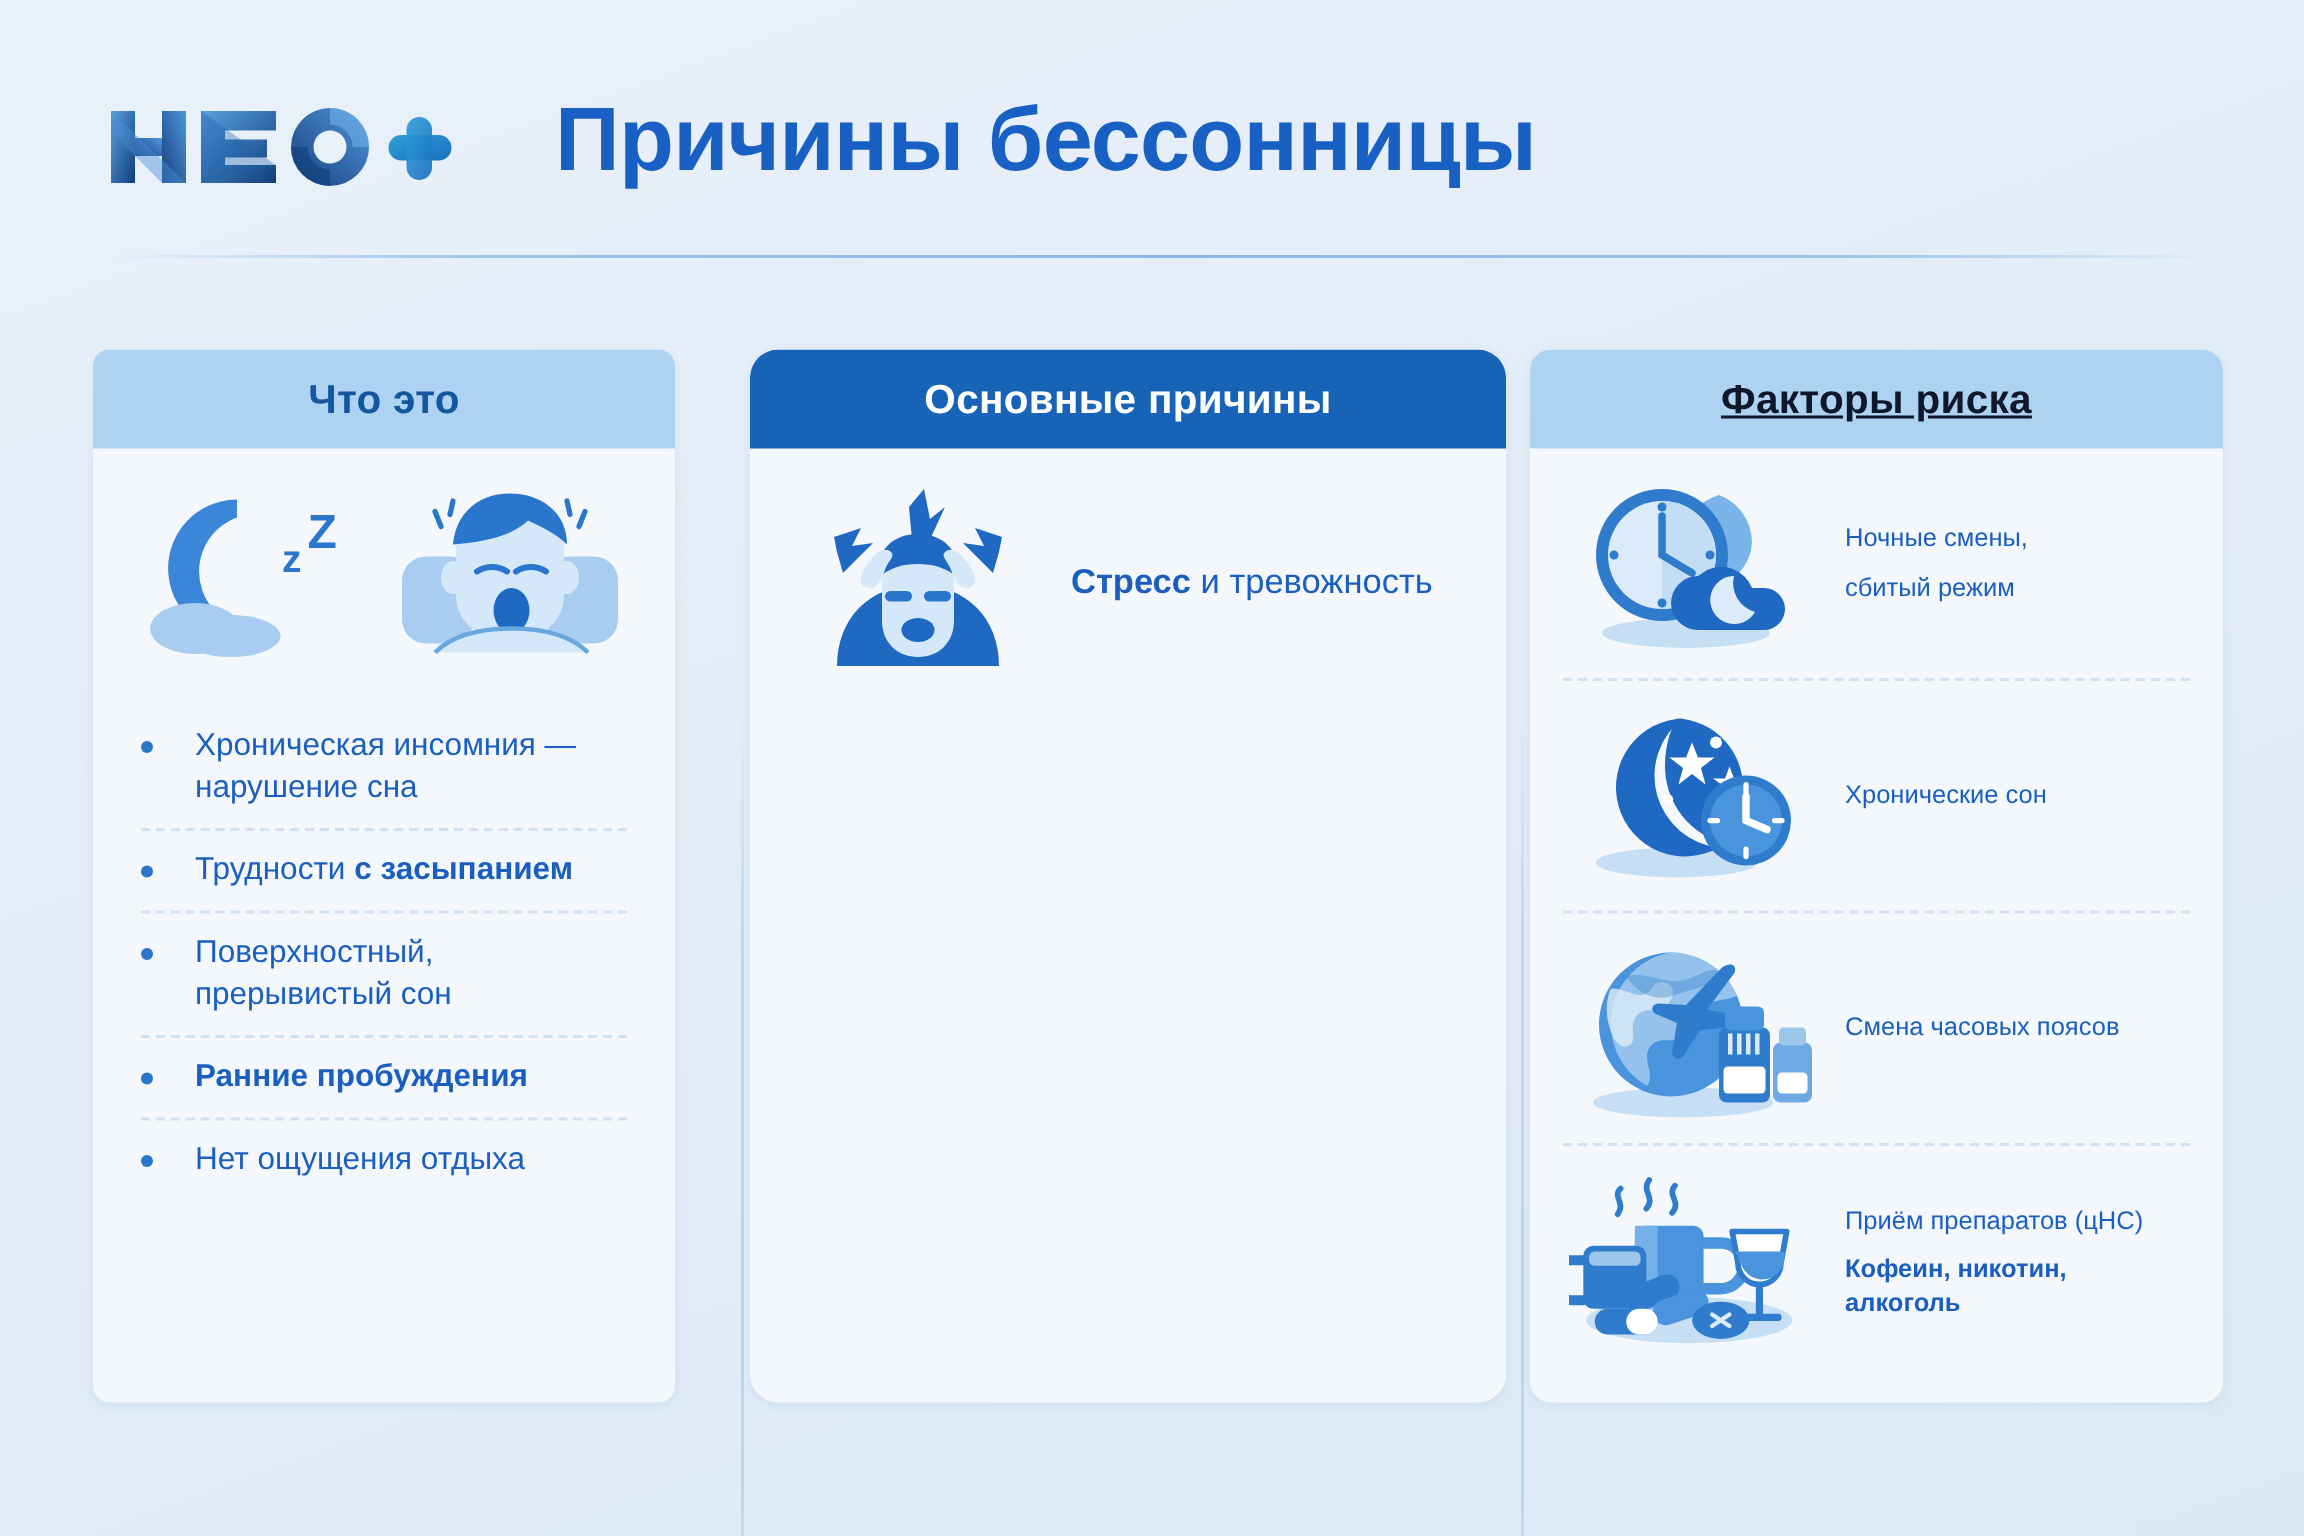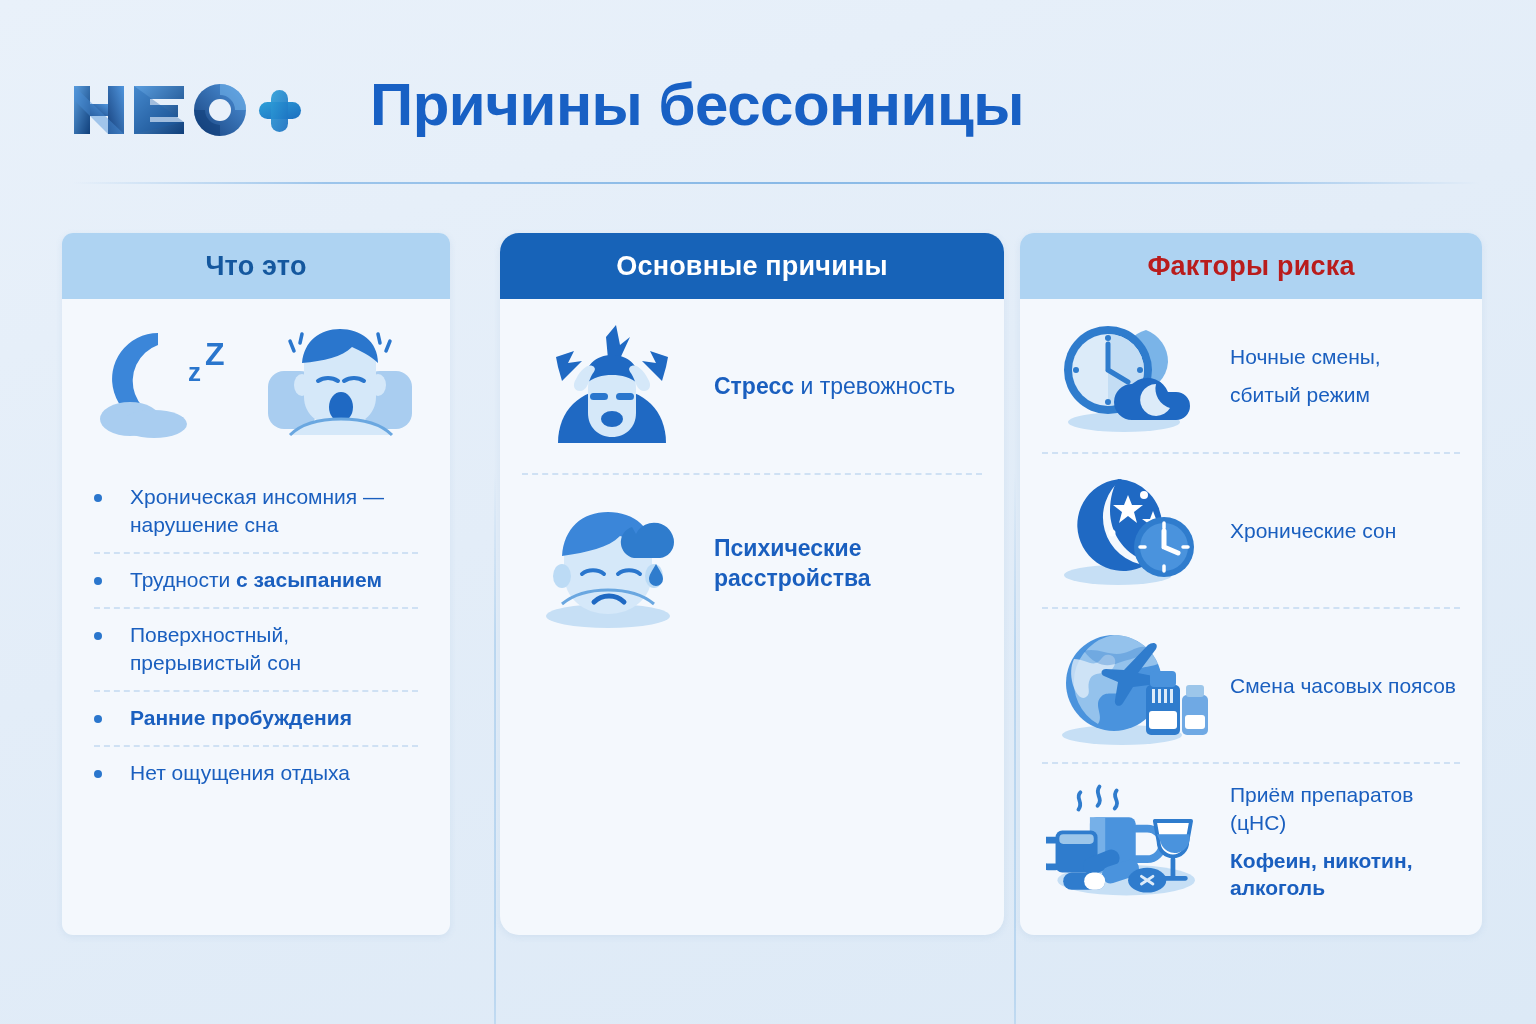--- a/index.html
+++ b/index.html
@@ -13,21 +13,21 @@
   body {
     font-family: "Liberation Sans", "DejaVu Sans", sans-serif;
     background: linear-gradient(160deg, #e9f1fa 0%, #e3edf8 45%, #dce9f6 100%);
     color: #1a5fbf;
     position: relative;
   }
 
   
   .header {
     position: absolute;
-    left: 0; top: 12px;
+    left: 0; top: 0;
     width: 1536px;
     height: 184px;
   }
 
   .logo {
     position: absolute;
     left: 72px;
     top: 62px;
     width: 230px;
     height: 72px;
@@ -93,21 +93,21 @@
     height: 66px;
     display: flex;
     align-items: center;
     justify-content: center;
     font-size: 27px;
     font-weight: bold;
     letter-spacing: .2px;
   }
   .card.c1 .card-head { background: #aed3f2; color: #14579e; }
   .card.c2 .card-head { background: #1763b8; color: #ffffff; }
-  .card.c3 .card-head { background: #aed3f2; color: #b91c1c; }
+  .card.c3 .card-head { background: #aed3f2; color: #0f172a; text-decoration: underline; }
 
   .card-body {
     padding: 0 22px;
     height: 636px;
     position: relative;
   }
 
   
   .hero-icons {
     height: 172px;
@@ -165,21 +165,21 @@
   .card.c2 .row-icon { width: 172px; height: 130px; }
   .card.c3 .row-icon { width: 168px; height: 118px; }
 
   .row-label {
     font-size: 22px;
     line-height: 1.32;
     color: #1a5fbf;
   }
   .card.c2 .row-label { font-size: 23px; font-weight: bold; }
   .card.c2 .row-label .light { font-weight: normal; }
-  .card.c3 .row-label { font-size: 21px; }
+  .card.c3 .row-label { font-size: 17px; }
   .row-label .strong { font-weight: bold; }
   .row-label .sub { display: block; margin-top: 10px; }
 </style>
 </head>
 <body>
 
 <div class="header">
 
   <div class="logo">
     <svg width="230" height="72" viewBox="0 0 230 72" aria-label="HEO+">
@@ -310,38 +310,20 @@
             <rect x="84" y="70" width="18" height="7" rx="3.5" fill="#2a76cd"></rect>
             <ellipse cx="80" cy="96" rx="11" ry="8" fill="#1f69c3"></ellipse>
             <path d="M44 56c6-12 14-16 18-12 3 3-2 6-4 12-2 5-4 12-10 12s-8-6-4-12Z" fill="#d5e8f9"></path>
             <path d="M116 56c-6-12-14-16-18-12-3 3 2 6 4 12 2 5 4 12 10 12s8-6 4-12Z" fill="#d5e8f9"></path>
           </svg>
         </span>
         <span class="row-label"><span>Стресс</span><span class="light"> и тревожность</span></span>
       </div>
 
 
-      <div class="icon-row">
-        <span class="row-icon">
-          <svg width="160" height="130" viewBox="0 0 160 130">
-            <ellipse cx="76" cy="118" rx="62" ry="12" fill="#c6dff5"></ellipse>
-            <path d="M32 60c0-26 18-44 44-44s44 18 44 44v16c0 24-20 40-44 40s-44-16-44-40Z" fill="#d5e8f9"></path>
-            <path d="M30 58c2-28 20-44 46-44s46 16 46 44c-10-12-22-16-34-20-12 12-32 16-58 20Z" fill="#3b86d9"></path>
-            <ellipse cx="30" cy="78" rx="9" ry="12" fill="#bcdbf5"></ellipse>
-            <ellipse cx="122" cy="78" rx="9" ry="12" fill="#bcdbf5"></ellipse>
-            <path d="M50 76c6-5 16-5 22 0" stroke="#2a76cd" stroke-width="4" fill="none" stroke-linecap="round"></path>
-            <path d="M86 76c6-5 16-5 22 0" stroke="#2a76cd" stroke-width="4" fill="none" stroke-linecap="round"></path>
-            <path d="M62 104c8-8 22-8 30 0" stroke="#1f69c3" stroke-width="5" fill="none" stroke-linecap="round"></path>
-            <path d="M104 36a20 20 0 0 1 38 8 16 16 0 0 1-14 16h-26a16 16 0 0 1-2-31Z" fill="#2f7ccd"></path>
-            <path d="M124 66c4 7 7 11 7 15a7 7 0 0 1-14 0c0-4 3-8 7-15Z" fill="#2f7ccd"></path>
-            <path d="M30 106c12-10 28-14 46-14s34 4 46 14" stroke="#6aa7e0" stroke-width="3" fill="none"></path>
-          </svg>
-        </span>
-        <span class="row-label">Психические расстройства</span>
-      </div>
 
     </div>
   </section>
 
   <section class="card c3">
     <div class="card-head">Факторы риска</div>
     <div class="card-body">
 
       <div class="icon-row">
         <span class="row-icon">

